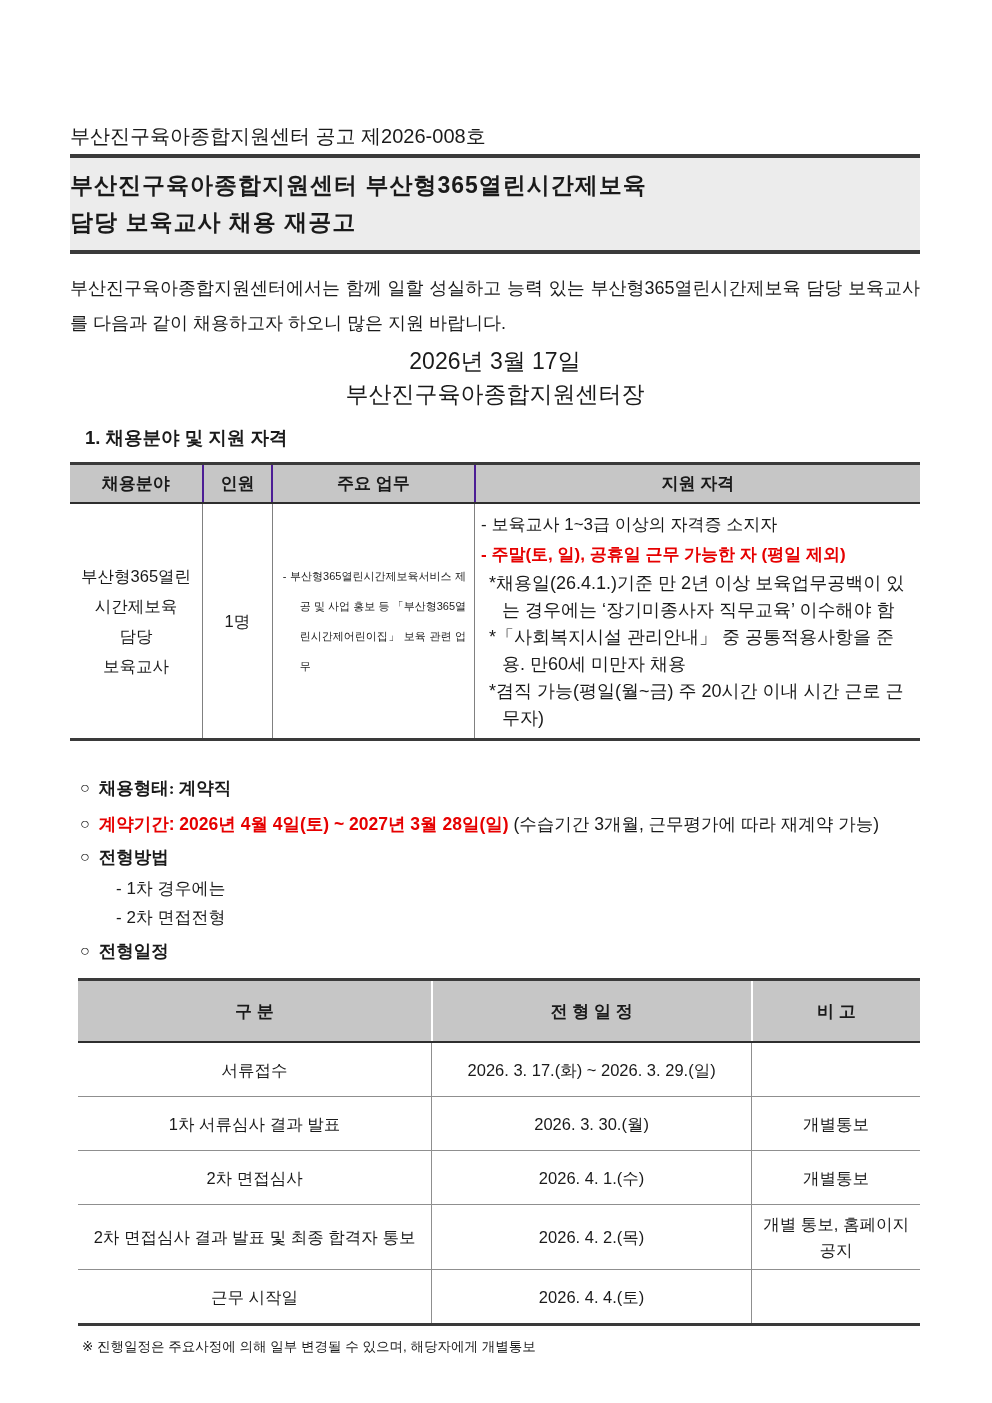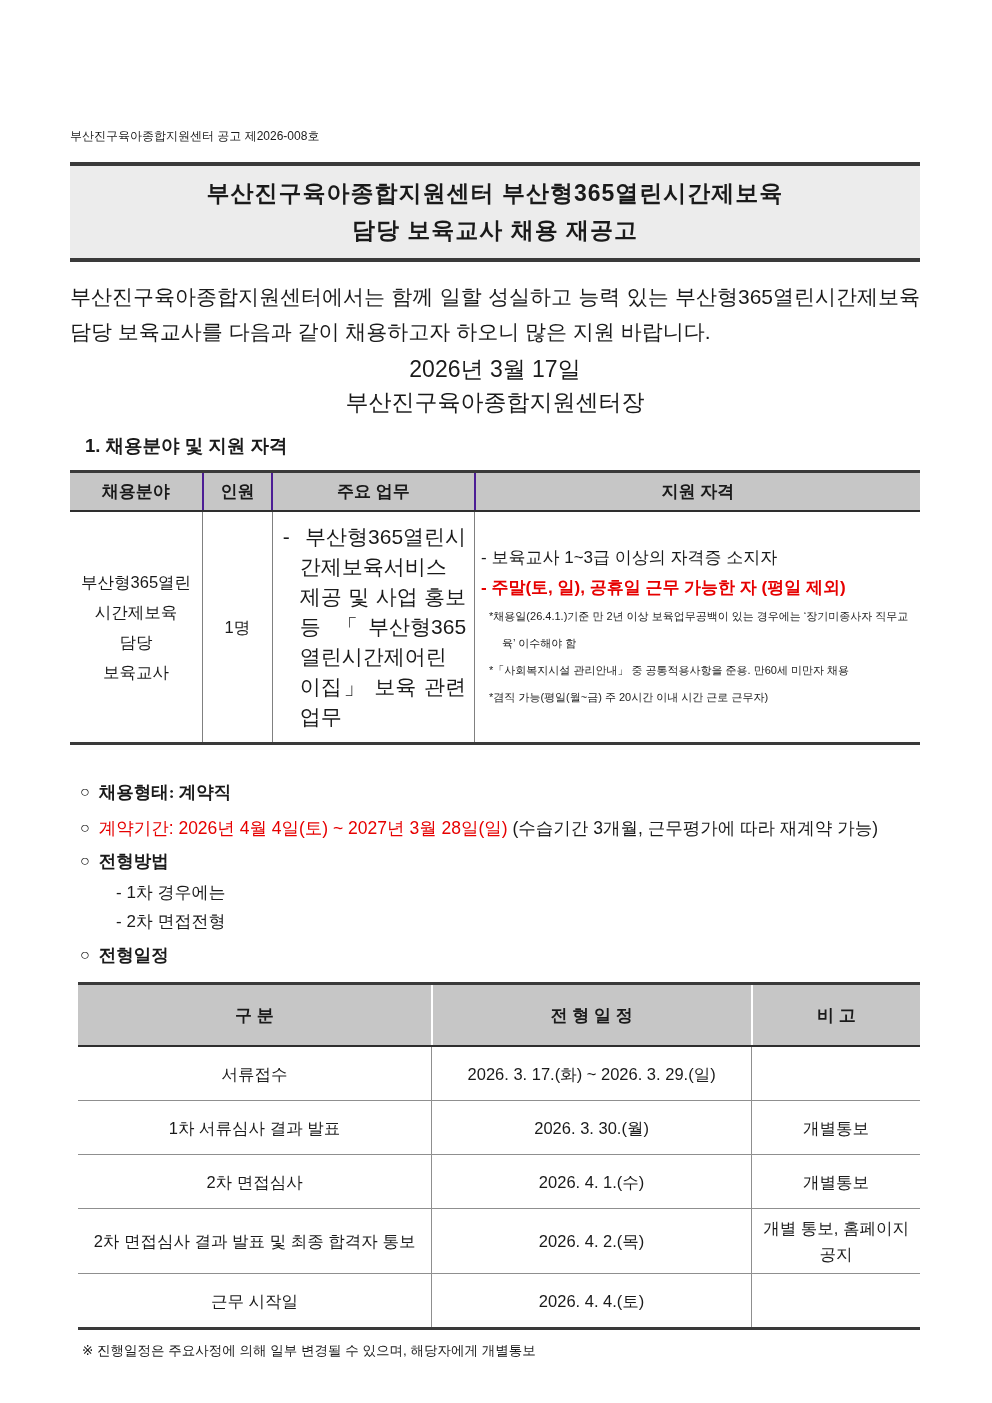--- a/index.html
+++ b/index.html
@@ -9,67 +9,67 @@
     --borderdark:#3a3a3a;
     --ink:#1a1a1a;
   }
   html,body{margin:0;padding:0;background:#ffffff;}
   .page{
     width:992px;height:1403px;margin:0 auto;background:#ffffff;
     box-sizing:border-box;padding:126px 72px 0 70px;
     font-family:"Liberation Sans","DejaVu Sans",sans-serif;
     color:var(--ink);overflow:hidden;
   }
-  .notice-no{font-size:12px;line-height:20px;margin-bottom:16px;}
+  .notice-no{font-size:20px;line-height:20px;margin-bottom:8px;}
   .title-box{
     background:var(--titlegray);
     border-top:4px solid var(--borderdark);
     border-bottom:4px solid var(--borderdark);
-    text-align:center;font-weight:bold;font-size:23px;line-height:37px;
+    font-weight:bold;font-size:23px;line-height:37px;
     padding:9px 0;letter-spacing:1px;
   }
   .intro{
-    font-size:21px;line-height:35px;text-align:justify;
+    font-size:18px;line-height:35px;text-align:justify;
     word-break:break-all;margin:17px 0 4px 0;
   }
   .right-line{text-align:center;font-size:23px;line-height:33px;}
   .section-heading{
     font-size:18.5px;font-weight:bold;margin:14px 0 12px 7px;padding-left:8px;
   }
   table{width:100%;border-collapse:collapse;table-layout:fixed;}
   
   .t1{border-top:3px solid var(--borderdark);border-bottom:3px solid var(--borderdark);margin-top:2px;}
   .t1 th{
     background:var(--headgray);font-weight:bold;font-size:17px;height:37px;
     border-bottom:2px solid #2e2e2e;padding:0;
   }
   .t1 th + th{border-left:2px solid #4c1d95;}
   .t1 td{vertical-align:middle;font-size:16.5px;padding:8px 0;}
   .t1 td + td{border-left:1px solid #808080;}
   .cell-center{text-align:center;line-height:30px;}
   .duties-cell{padding:10px 8px 10px 10px !important;}
   .duties-text{
     text-align:justify;word-break:break-all;line-height:30px;
-    padding-left:17px;text-indent:-17px;font-size:21px;
+    padding-left:17px;text-indent:-17px;font-size:11px;
   }
   .qual-cell{padding:6px 8px 6px 6px !important;}
   .q-line{
     font-size:17px;line-height:30px;word-break:break-all;
     padding-left:18px;text-indent:-18px;
   }
   .q-red{color:var(--red);font-weight:bold;}
   .q-note{
-    font-size:11px;line-height:27px;word-break:break-all;
+    font-size:18px;line-height:27px;word-break:break-all;
     padding-left:21px;text-indent:-13px;
   }
   
   .bullet-line{font-size:17.5px;line-height:33px;padding-left:10px;margin-top:3px;}
   .bullet{display:inline-block;margin-right:9px;font-size:16px;transform:translateY(-1px);}
   .bold{font-weight:bold;}
-  .red-strong{color:var(--red);font-weight:normal;}
+  .red-strong{color:var(--red);font-weight:bold;}
   .sub-item{font-size:17px;line-height:29px;padding-left:46px;}
   
   .t2-wrap{margin:10px 0 0 8px;}
   .t2{border-top:3px solid var(--borderdark);border-bottom:3px solid var(--borderdark);}
   .t2 th{
     background:var(--headgray);font-weight:bold;font-size:17px;height:36px;
     border-bottom:2px solid #2e2e2e;padding:12px;
   }
   .t2 th + th{border-left:2px solid #ffffff;}
   .t2 td{

